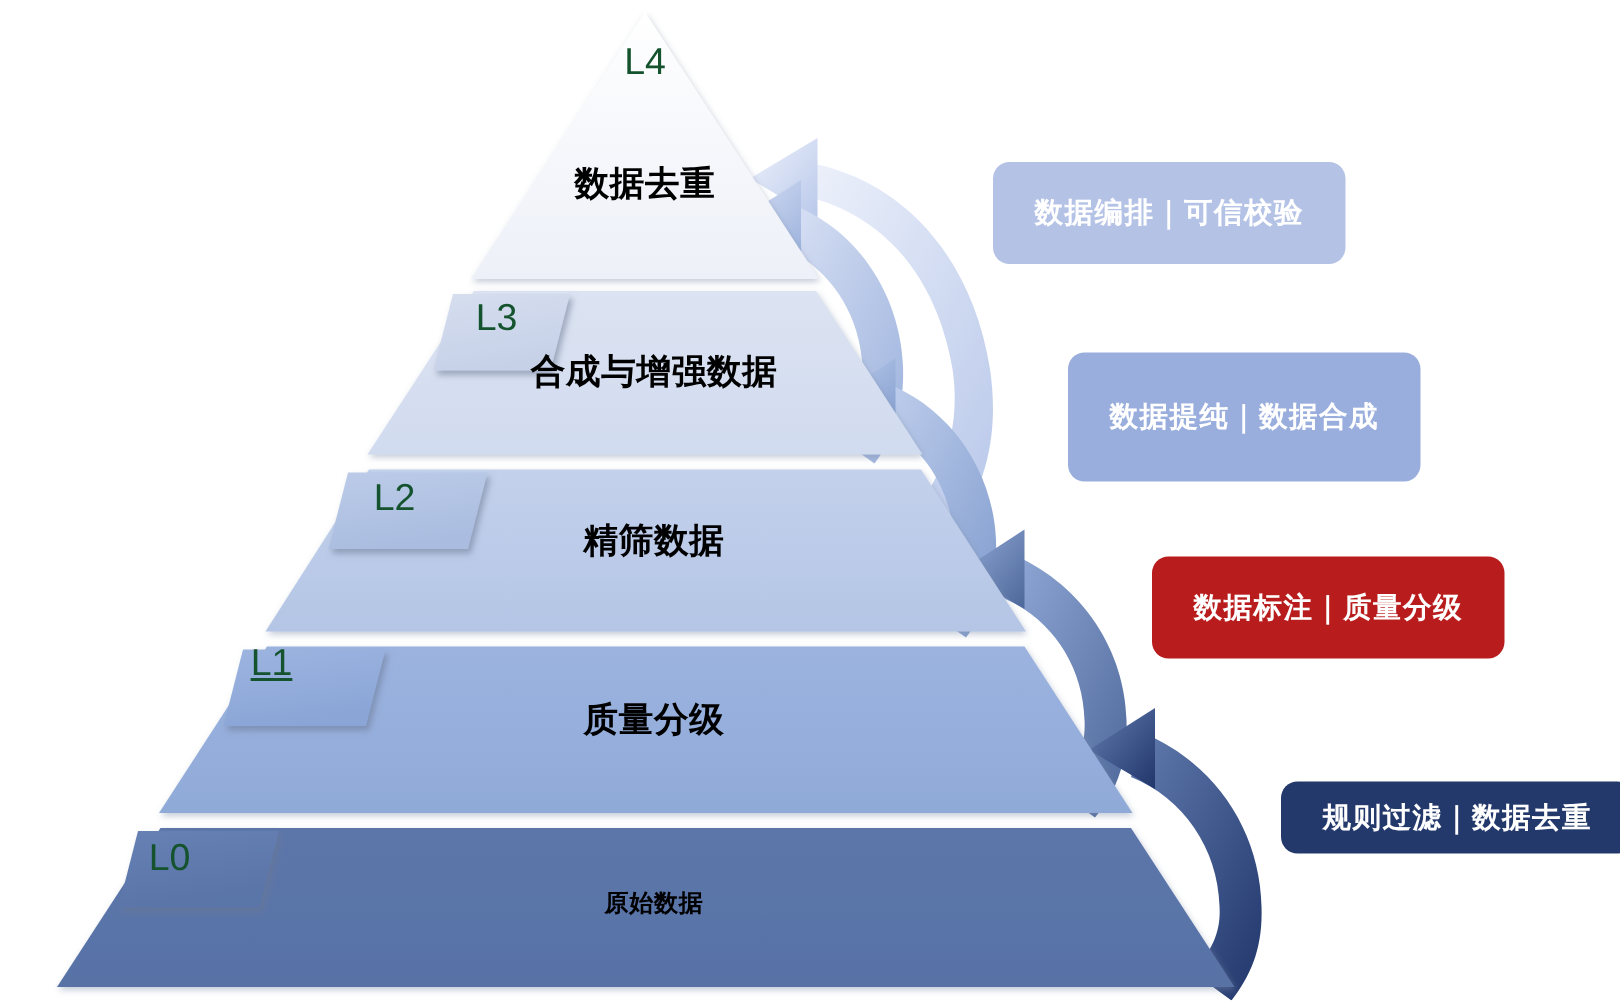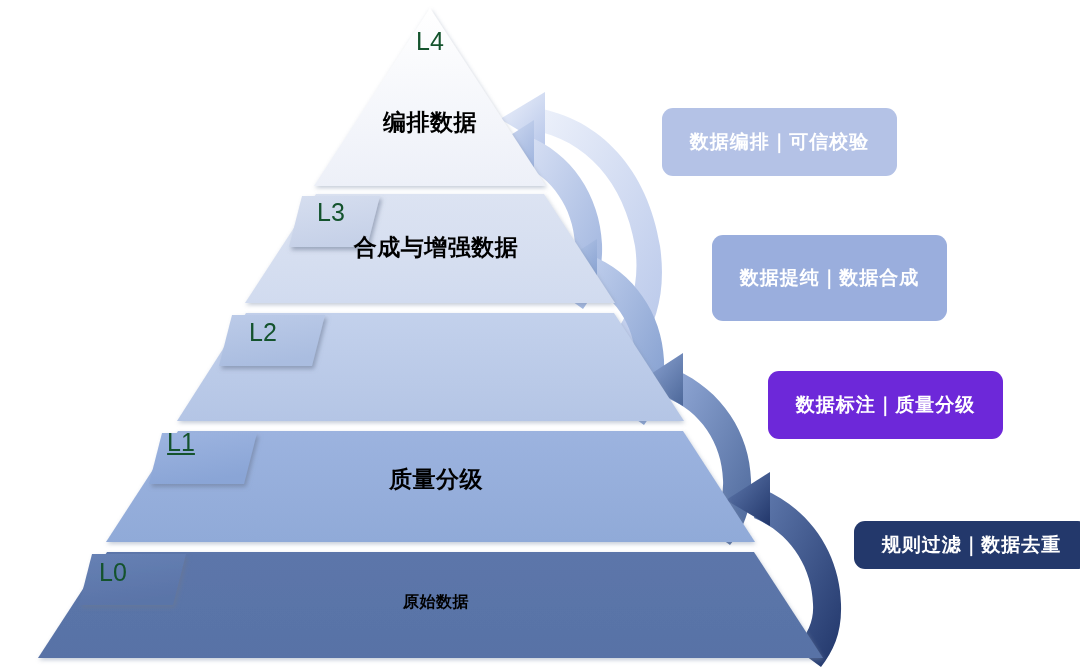--- a/index.html
+++ b/index.html
@@ -218,26 +218,27 @@
       </g>
     </g>
   </svg>
 
   <div class="level-code" style="left:430px; top:27px; font-size:25px;">L4</div>
   <div class="level-code" style="left:331px; top:198px; font-size:25px;">L3</div>
   <div class="level-code" style="left:263px; top:318px; font-size:25px;">L2</div>
   <div class="level-code" style="left:181px; top:428px; font-size:25px;text-decoration:underline;">L1</div>
   <div class="level-code" style="left:113px; top:558px; font-size:25px;">L0</div>
 
-  <div class="level-title" style="left:430px; top:107px; font-size:23px;">编排数据</div>
+  <div class="level-title" style="left:430px; top:107px; font-size:23px;">数据去重</div>
   <div class="level-title" style="left:436px; top:232px; font-size:23px;">合成与增强数据</div>
+  <div class="level-title" style="left:436px; top:345px; font-size:23px;">精筛数据</div>
   <div class="level-title" style="left:436px; top:464px; font-size:23px;">质量分级</div>
   <div class="level-title" style="left:436px; top:592px; font-size:16px;">原始数据</div>
 
   <div class="badge" style="left:662px; top:108px; width:235px; height:68px; background:#b4c2e6;">数据编排｜可信校验</div>
 
   <div class="badge" style="left:712px; top:235px; width:235px; height:86px; background:#9aaedd;">数据提纯｜数据合成</div>
 
-  <div class="badge" style="left:768px; top:371px; width:235px; height:68px; background:#6d28d9;">数据标注｜质量分级</div>
+  <div class="badge" style="left:768px; top:371px; width:235px; height:68px; background:#b91c1c;">数据标注｜质量分级</div>
 
   <div class="badge" style="left:854px; top:521px; width:235px; height:48px; background:#23386b;">规则过滤｜数据去重</div>
 
 </div>
 
 </body></html>

